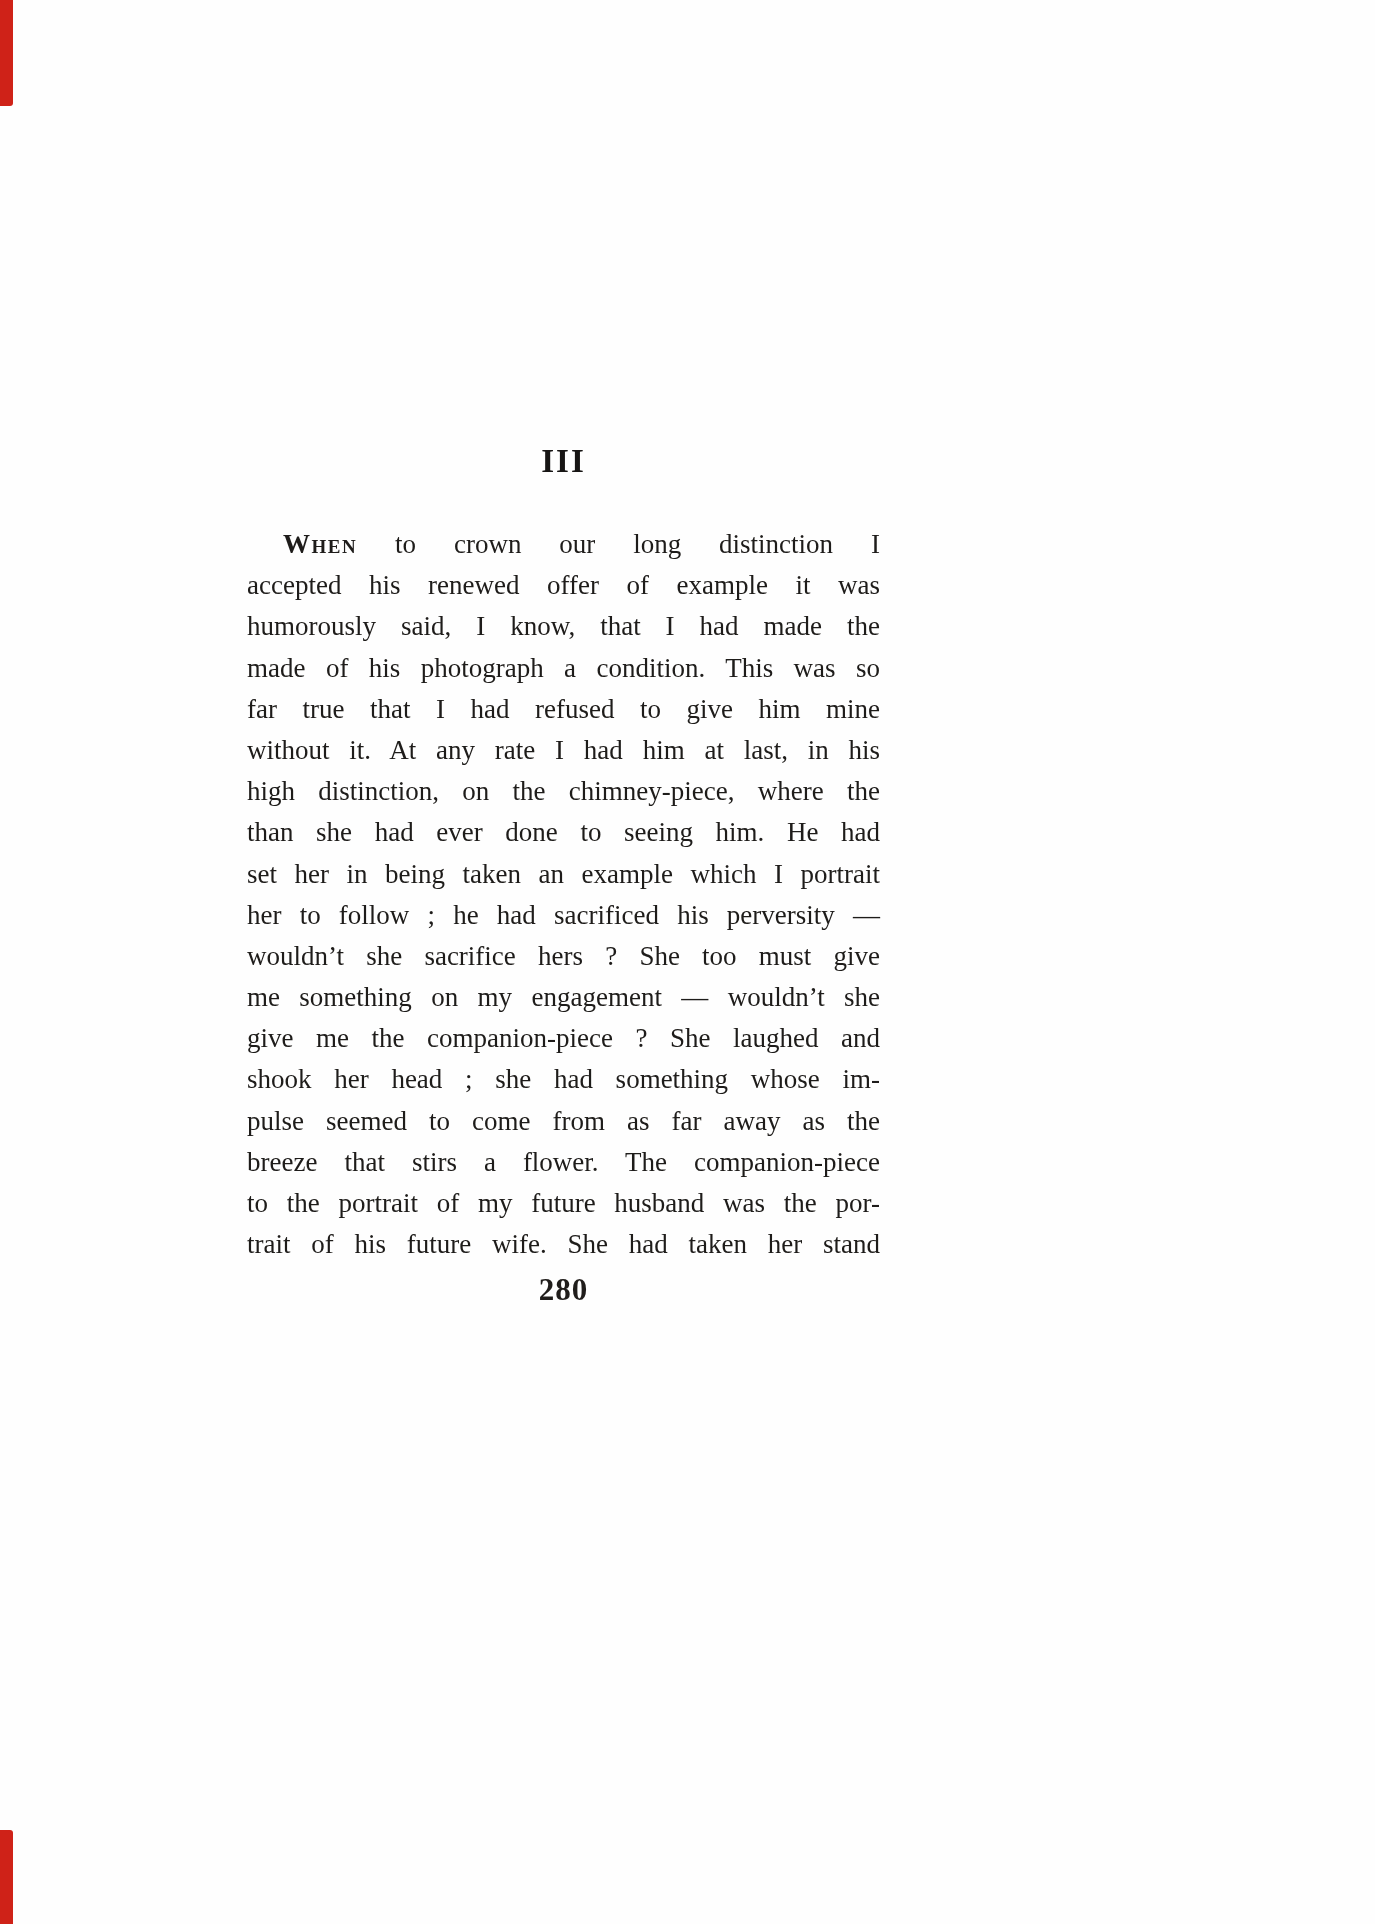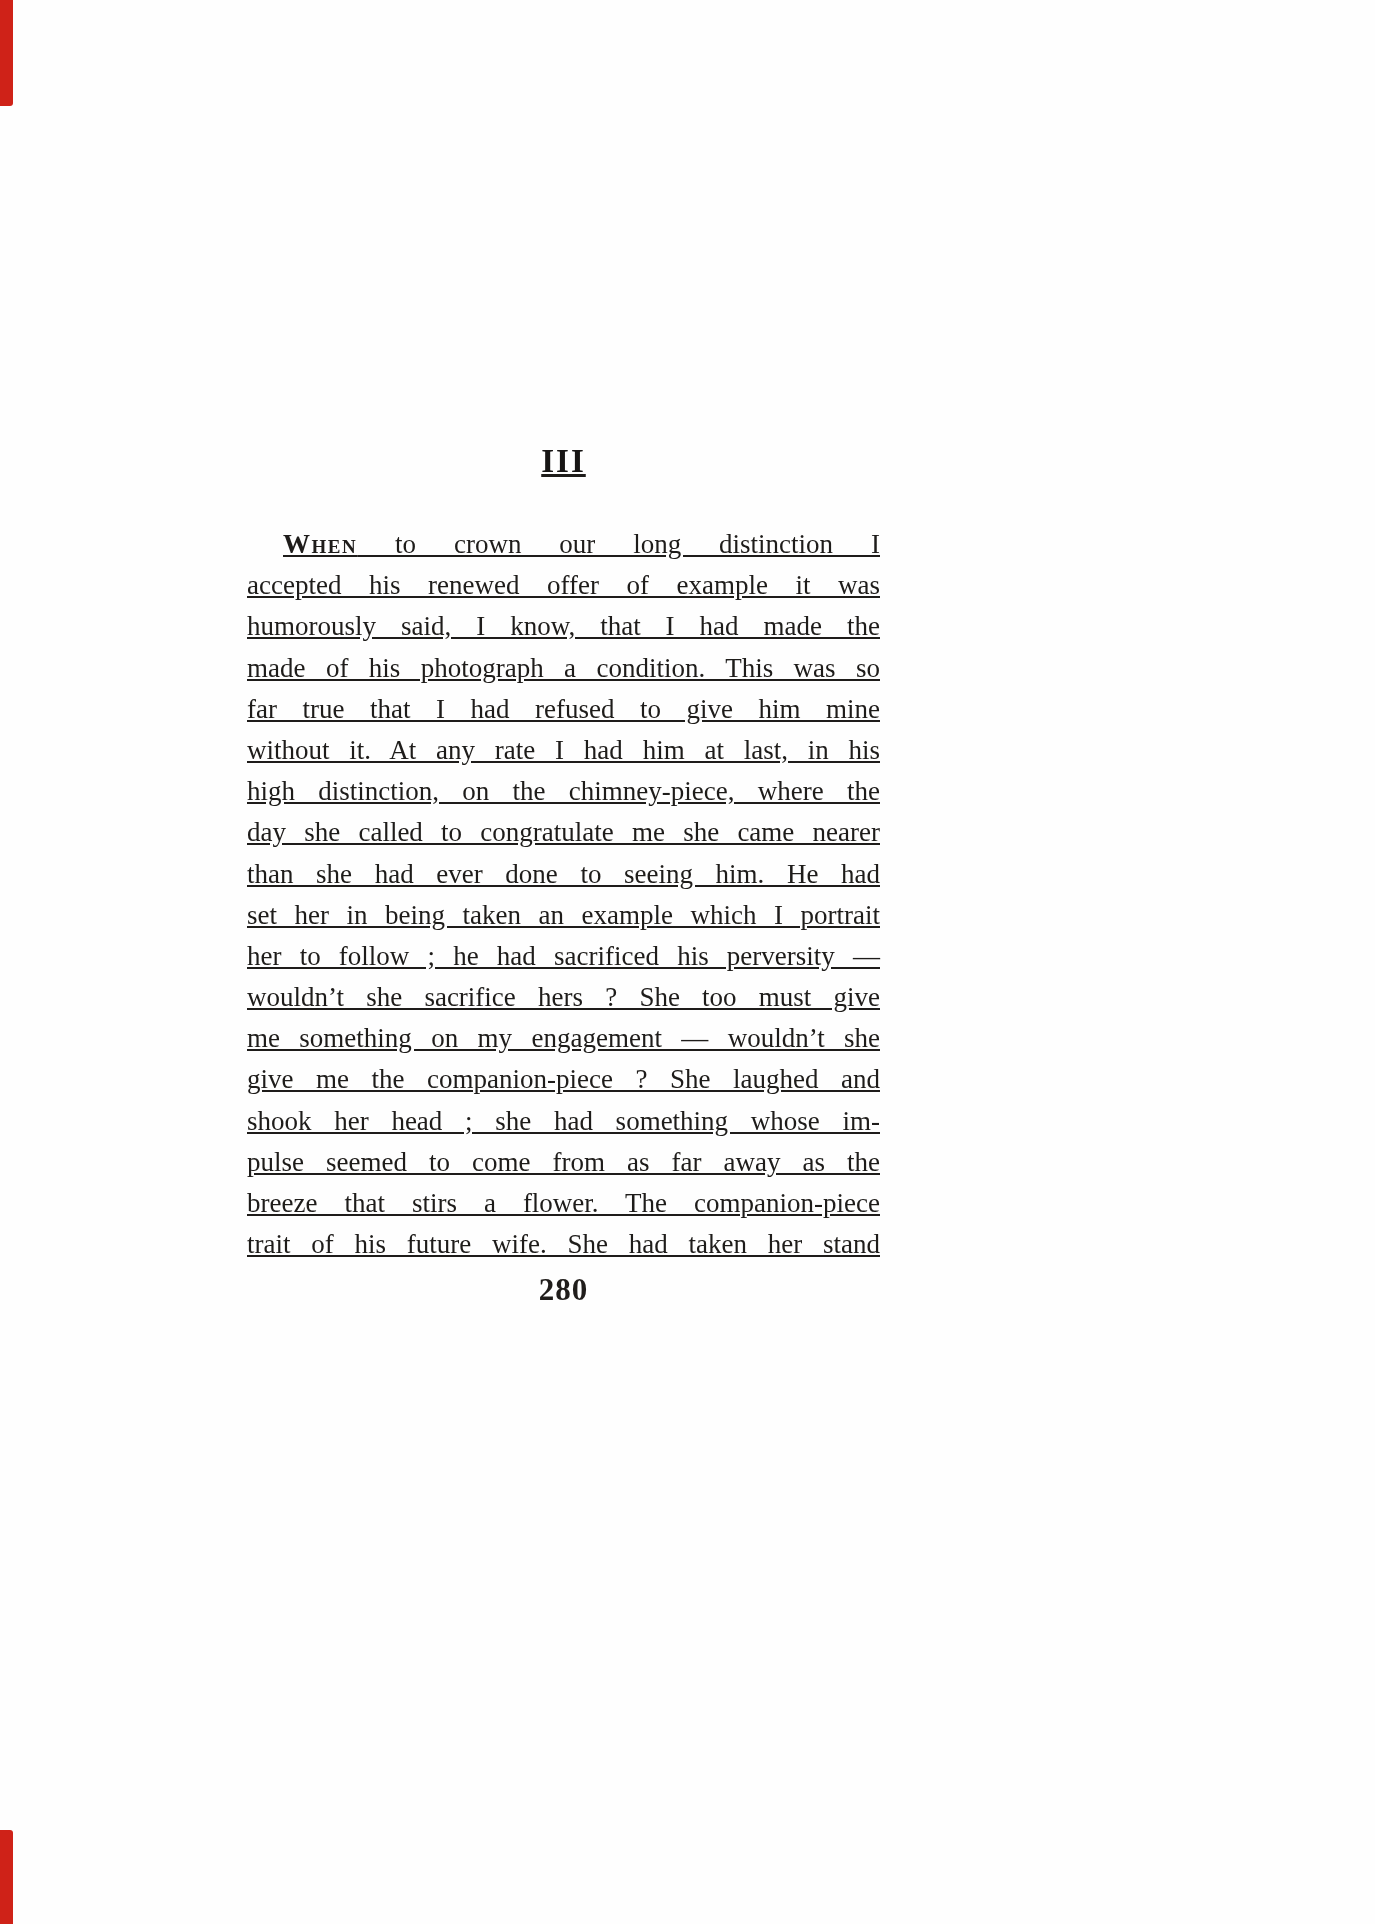--- a/index.html
+++ b/index.html
@@ -28,21 +28,20 @@
     background: #cf2218;
   }
   .edge-bar.top    { top: 0;    height: 106px; border-bottom-right-radius: 3px; }
   .edge-bar.bottom { bottom: 0; height: 94px;  border-top-right-radius: 3px; }
 
   .text-block {
     position: absolute;
     left: 247px;
     top: 443px;
     width: 633px;
-    text-decoration: underline;
   }
 
   .chapter-heading {
     text-align: center;
     font-size: 33px;
     font-weight: bold;
     letter-spacing: 2px;
     color: #171514;
     margin-bottom: 44px;
   }
@@ -97,30 +96,30 @@
     <div class="body-copy">
 
       <div class="text-line first"><span class="lead-word">When</span><span> to crown our long distinction I</span></div>
 
       <div class="text-line">accepted his renewed offer of example it was</div>
       <div class="text-line">humorously said, I know, that I had made the</div>
       <div class="text-line">made of his photograph a condition.  This was so</div>
       <div class="text-line">far true that I had refused to give him mine</div>
       <div class="text-line">without it.  At any rate I had him at last, in his</div>
       <div class="text-line">high distinction, on the chimney-piece, where the</div>
-      <div class="text-line">day she called to congratulate me she came nearer</div>
       <div class="text-line">than she had ever done to seeing him.  He had</div>
       <div class="text-line">set her in being taken an example which I portrait</div>
       <div class="text-line">her to follow ; he had sacrificed his perversity —</div>
       <div class="text-line">wouldn’t she sacrifice hers ?  She too must give</div>
       <div class="text-line">me something on my engagement — wouldn’t she</div>
       <div class="text-line">give me the companion-piece ?  She laughed and</div>
       <div class="text-line">shook her head ; she had something whose im-</div>
       <div class="text-line">pulse seemed to come from as far away as the</div>
       <div class="text-line">breeze that stirs a flower.  The companion-piece</div>
+      <div class="text-line">to the portrait of my future husband was the por-</div>
       <div class="text-line">trait of his future wife.  She had taken her stand</div>
 
     </div>
   </div>
 
   <div class="page-number">280</div>
 
 </div>
 
 </body></html>

